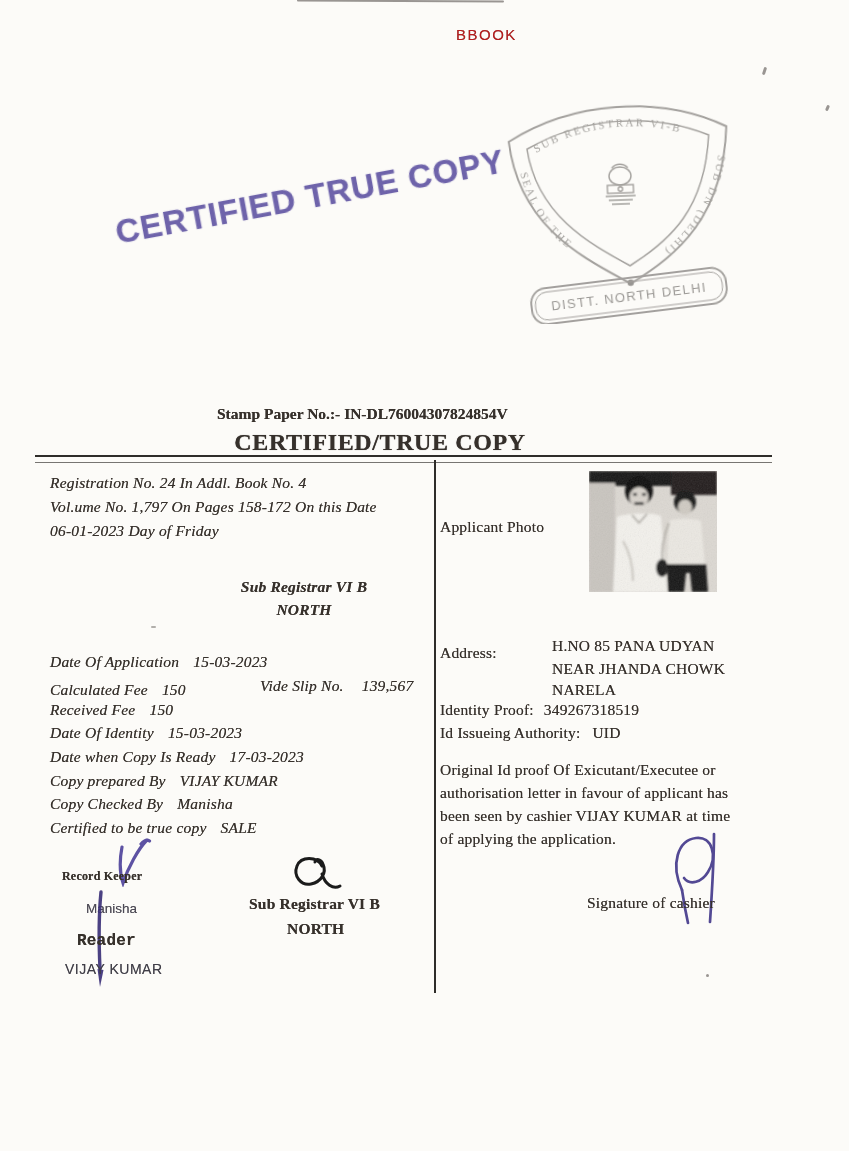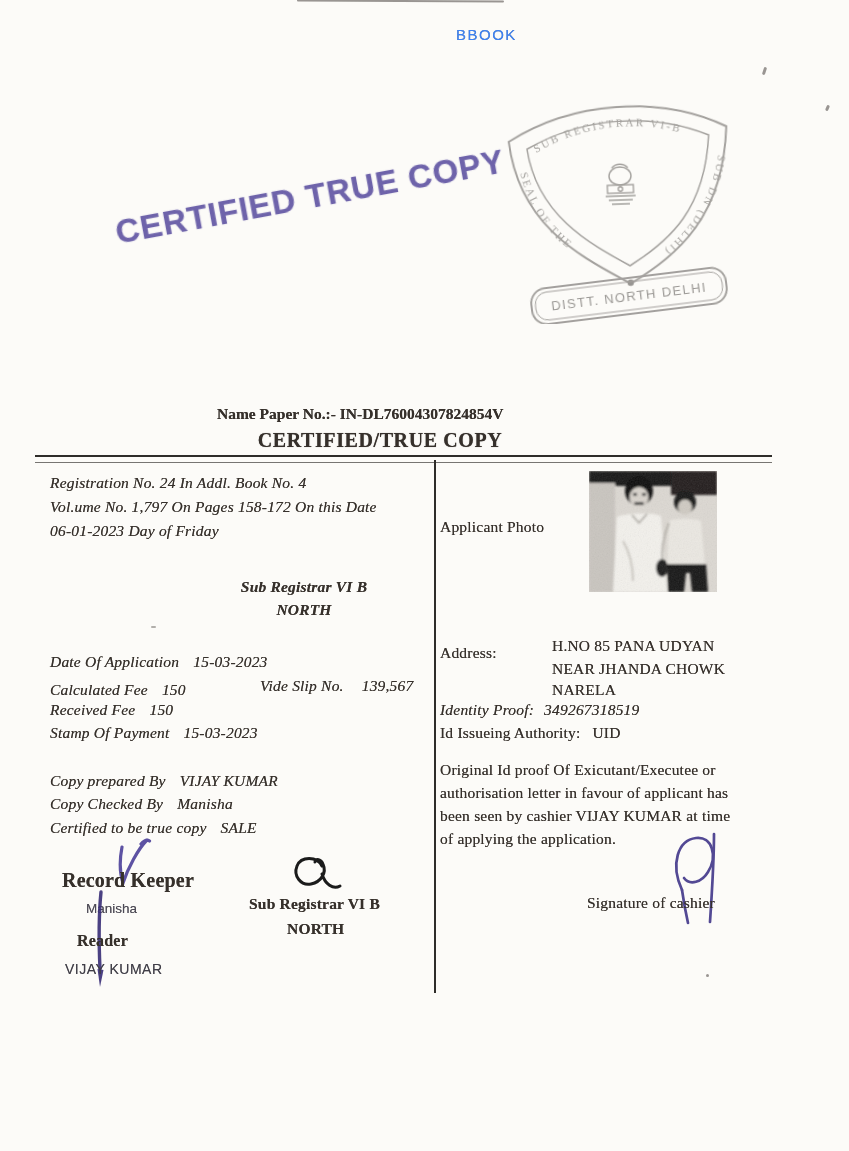--- a/index.html
+++ b/index.html
@@ -19,25 +19,25 @@
   
   .rubber-stamp{
     left:116px;top:214px;width:360px;
     transform:rotate(-10.5deg);transform-origin:0 50%;
     font-family:"Liberation Sans", sans-serif;font-weight:bold;
     font-size:33px;letter-spacing:1px;color:#5b4fa0;
     opacity:.88;filter:blur(.35px);
     text-shadow:0 0 1.2px rgba(91,79,160,.55);
     white-space:nowrap;
   }
-  .title{left:35px;top:429px;width:690px;font-size:20px;font-weight:bold;letter-spacing:.6px;text-align:center;text-shadow:0 0 .7px rgba(40,36,32,.8);}
+  .title{left:35px;top:429px;width:690px;font-size:24px;font-weight:bold;letter-spacing:.6px;text-align:center;text-shadow:0 0 .7px rgba(40,36,32,.8);}
   .stamp-paper{left:217px;top:405px;font-size:15.5px;font-weight:bold;text-shadow:0 0 .6px rgba(40,36,32,.8);}
   .rule{left:35px;top:455px;width:737px;height:5px;border-top:2.4px solid #2f2d2a;border-bottom:1px solid rgba(47,45,42,.65);}
   .vdivider{left:434px;top:460px;width:2px;height:533px;background:#2f2d2a;}
-  .watermark{left:456px;top:26px;font-size:15px;letter-spacing:1.5px;color:#3b82f6;}
+  .watermark{left:456px;top:26px;font-size:15px;letter-spacing:1.5px;color:#b91c1c;}
   .speck{background:#56524e;border-radius:2px;opacity:.6;}
   .name-print{color:#4d4a56;}
   .decl{line-height:23px;}
 </style>
 </head>
 <body>
 
 <div class="abs speck" style="left:297px;top:0;width:207px;height:2px;transform:rotate(.3deg);"></div>
 <div class="abs speck" style="left:763px;top:67px;width:3px;height:8px;transform:rotate(18deg);"></div>
 <div class="abs speck" style="left:826px;top:105px;width:3px;height:6px;transform:rotate(24deg);"></div>
@@ -74,55 +74,56 @@
       <text><textPath href="#arcRight" startOffset="6">SUB DN (DELHI)</textPath></text>
     </g>
   </g>
   <g filter="url(#sealblur)" transform="translate(34,192) rotate(-7 98 18)">
     <rect x="0" y="0" width="196" height="36" rx="15" fill="none" stroke="#6e6b67" stroke-width="2"></rect>
     <rect x="4" y="4" width="188" height="28" rx="12" fill="none" stroke="#6e6b67" stroke-width="1"></rect>
     <text x="98" y="23" text-anchor="middle" font-family="Liberation Sans, sans-serif" font-size="13" letter-spacing="1.4" fill="#5f5c58">DISTT. NORTH DELHI</text>
   </g>
 </svg>
 
-<div class="abs stamp-paper">Name Paper No.:- IN-DL76004307824854V</div>
+<div class="abs stamp-paper">Stamp Paper No.:- IN-DL76004307824854V</div>
 <div class="abs title">CERTIFIED/TRUE COPY</div>
 <div class="abs rule"></div>
 <div class="abs vdivider"></div>
 
 <div class="abs" style="left:35px;top:463px;width:399px;height:540px;font-style:italic;">
   <div class="row t" style="left:15px;top:11px;">Registration No. 24 In Addl. Book No. 4</div>
   <div class="row t" style="left:15px;top:35px;">Vol.ume No. 1,797 On Pages 158-172 On this Date</div>
   <div class="row t" style="left:15px;top:59px;">06-01-2023 Day of Friday</div>
 
   <div class="abs t b center" style="left:189px;top:112px;width:160px;line-height:23px;white-space:nowrap;">
     <div>Sub Registrar VI B</div>
     <div>NORTH</div>
   </div>
 
   <div class="row t" style="left:15px;top:190px;"><span>Date Of Application</span><span class="val">15-03-2023</span></div>
   <div class="row t" style="left:15px;top:218px;"><span>Calculated Fee</span><span class="val">150</span></div>
   <div class="row t" style="left:225px;top:214px;"><span>Vide Slip No.</span><span class="val" style="margin-left:18px;">139,567</span></div>
   <div class="row t" style="left:15px;top:238px;"><span>Received Fee</span><span class="val">150</span></div>
-  <div class="row t" style="left:15px;top:261px;"><span>Stamp Of Payment</span><span class="val">15-03-2023</span></div>
+  <div class="row t" style="left:15px;top:261px;"><span>Date Of Identity</span><span class="val">15-03-2023</span></div>
+  <div class="row t" style="left:15px;top:285px;"><span>Date when Copy Is Ready</span><span class="val">17-03-2023</span></div>
   <div class="row t" style="left:15px;top:309px;"><span>Copy prepared By</span><span class="val">VIJAY KUMAR</span></div>
   <div class="row t" style="left:15px;top:332px;"><span>Copy Checked By</span><span class="val">Manisha</span></div>
   <div class="row t" style="left:15px;top:356px;"><span>Certified to be true copy</span><span class="val">SALE</span></div>
 </div>
 
 <svg class="abs" style="left:112px;top:835px;" width="40" height="52" viewBox="0 0 40 52">
   <path d="M10,12 C7.5,25 8,39 11,48 C16,33 26,14 35,5 M29,9 C32,5.5 35,4 37.5,6" stroke="#4b3f99" stroke-width="3.2" fill="none" stroke-linecap="round" opacity=".9"></path>
 </svg>
-<div class="abs t b" style="left:62px;top:869px;font-size:20px;">Record Keeper</div>
+<div class="abs t b" style="left:62px;top:869px;font-size:12px;">Record Keeper</div>
 <div class="abs sans name-print" style="left:86px;top:901px;font-size:13.5px;">Manisha</div>
 <svg class="abs" style="left:92px;top:889px;" width="18" height="100" viewBox="0 0 18 100">
   <path d="M9,3 C6.5,28 7,58 8,80" stroke="#3c3178" stroke-width="3.4" fill="none" stroke-linecap="round" opacity=".92"></path>
   <path d="M8,98 L5.5,80 L11.5,81 Z" fill="#3c3178" opacity=".92"></path>
 </svg>
-<div class="abs t b" style="left:77px;top:932px;font-size:16px;">Reader</div>
+<div class="abs t b" style="left:77px;top:932px;font-size:16px;font-family:Liberation Mono, monospace;">Reader</div>
 <div class="abs sans name-print" style="left:65px;top:961px;font-size:14px;letter-spacing:.5px;color:#403e48;">VIJAY KUMAR</div>
 
 <svg class="abs" style="left:289px;top:853px;" width="54" height="44" viewBox="0 0 54 44">
   <path d="M33,13 C28,3 12,3 8,13 C4,23 12,33 22,31 C32,29 38,20 34,11 C32,6 27,5 26,9 M33,21 C36,31 44,37 51,33" stroke="#1b1b1b" stroke-width="3" fill="none" stroke-linecap="round"></path>
 </svg>
 <div class="abs t b" style="left:249px;top:895px;">Sub Registrar VI B</div>
 <div class="abs t b" style="left:287px;top:920px;">NORTH</div>
 
 <div class="abs" style="left:440px;top:463px;width:370px;height:470px;">
   <div class="abs t" style="left:0;top:55px;">Applicant Photo</div>
@@ -157,21 +158,21 @@
       <path d="M78,93 L117,93 L119,121 L103,121 L101,102 L97,102 L95,121 L79,121 Z" fill="#151515"></path>
       <ellipse cx="73" cy="97" rx="6" ry="9" fill="#1b1b1b"></ellipse>
     </g>
     <rect x="0" y="0" width="128" height="121" filter="url(#noiseF)" opacity="0.14"></rect>
   </svg>
 
   <div class="abs t" style="left:0;top:181px;">Address:</div>
   <div class="abs t" style="left:112px;top:174px;font-family:Liberation Serif, serif;">H.NO 85 PANA UDYAN</div>
   <div class="abs t" style="left:112px;top:197px;">NEAR JHANDA CHOWK</div>
   <div class="abs t" style="left:112px;top:218px;font-family:Liberation Serif, serif;">NARELA</div>
-  <div class="row t" style="left:0;top:238px;font-style:italic;">
+  <div class="row t" style="left:0;top:238px;">
     <span>Identity Proof:</span><span class="val" style="margin-left:10px;">349267318519</span>
   </div>
   <div class="row t" style="left:0;top:261px;">
     <span>Id Issueing Authority:</span><span class="val" style="margin-left:12px;">UID</span>
   </div>
 
   <div class="abs t decl" style="left:0;top:295px;">Original Id proof Of Exicutant/Executee or</div>
   <div class="abs t decl" style="left:0;top:318px;">authorisation letter in favour of applicant has</div>
   <div class="abs t decl" style="left:0;top:341px;">been seen by cashier VIJAY KUMAR at time</div>
   <div class="abs t decl" style="left:0;top:364px;">of applying the application.</div>

